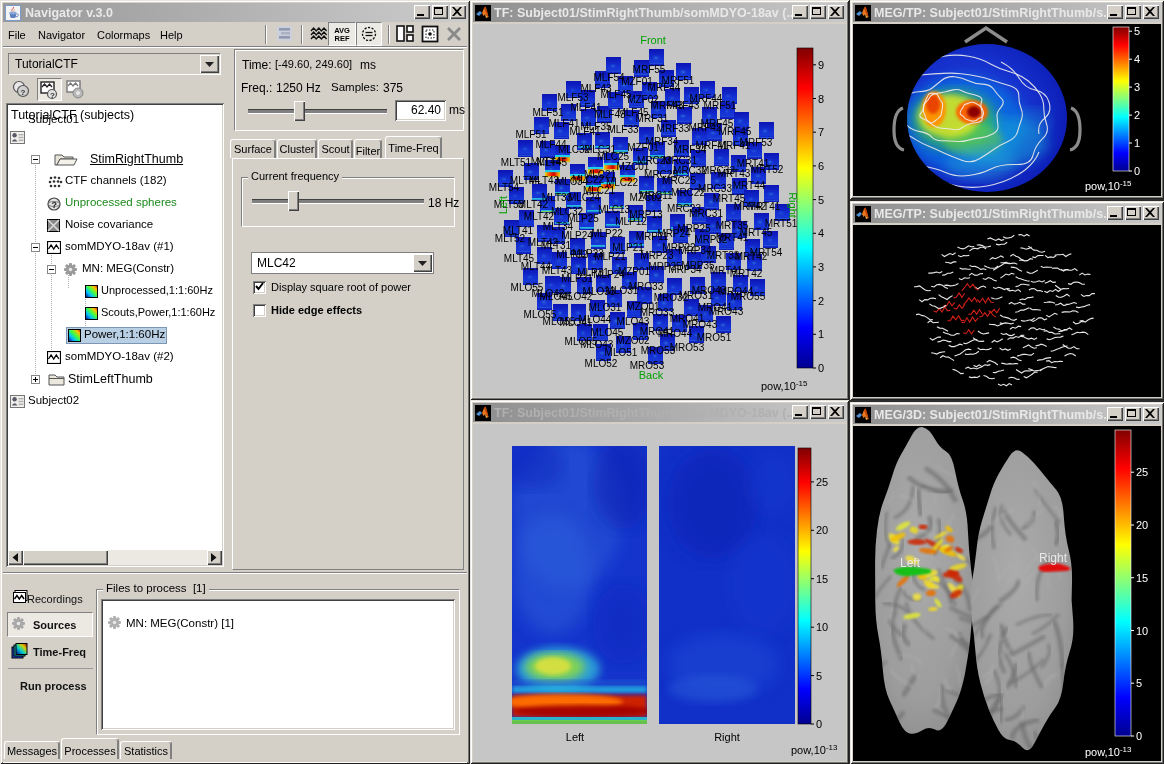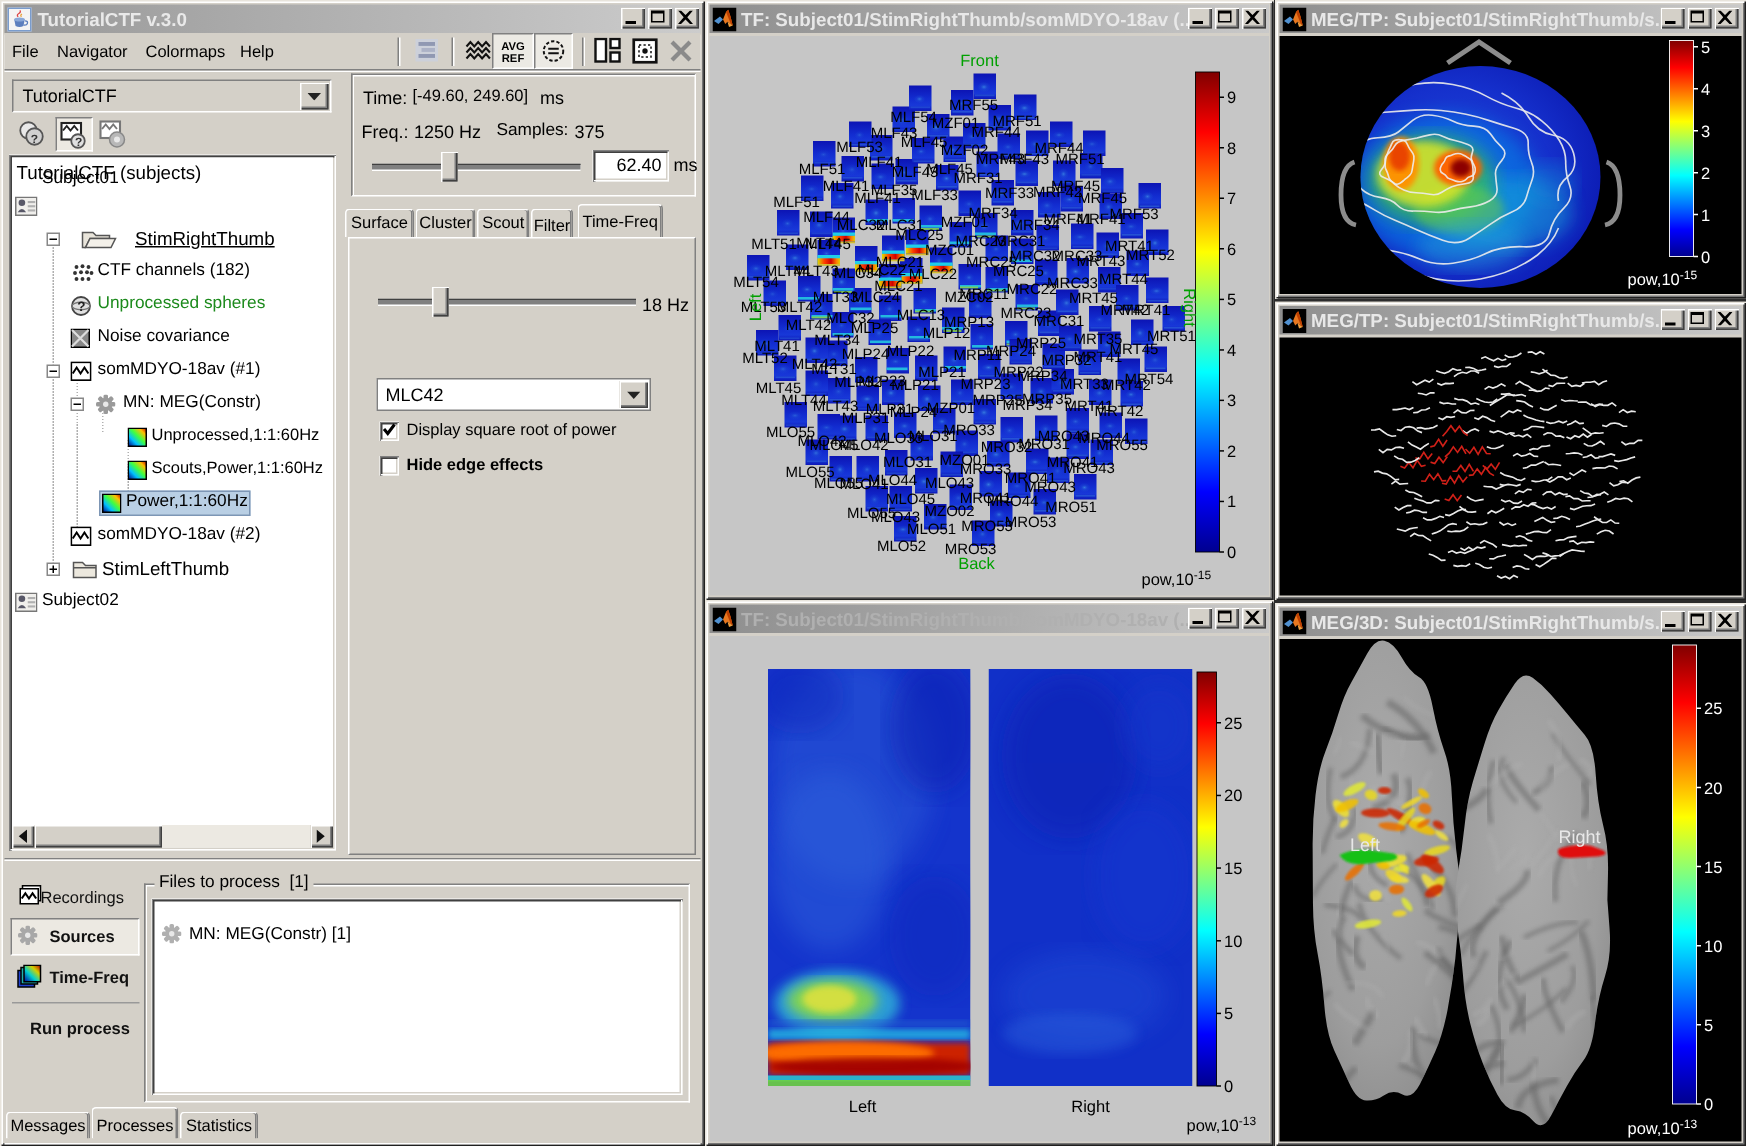--- a/index.html
+++ b/index.html
@@ -18,21 +18,21 @@
 </style></head><body>
 <div class="win" style="left:0;top:0;width:470px;height:764px;">
     <div class="tbar" style="background:linear-gradient(90deg,#989898,#cccccc);">
       <svg width="16" height="16" style="margin-right:4px;background:#f4f4f4;border:1px solid #7a9ccd" viewBox="0 0 16 16">
         <path d="M4 8 q4 2 8 0 l-1 5 q-3 1.5 -6 0 z" fill="#5c7fbe"></path>
         <ellipse cx="8" cy="8" rx="4.2" ry="1.6" fill="#8aa8d8"></ellipse>
         <path d="M12.2 9 q2.4 0 1.8 2 q-.5 1.6 -2.8 1.2" fill="none" stroke="#5c7fbe" stroke-width="1"></path>
         <path d="M7 6 q-1.5 -1.5 .5 -2.6 q1.8 -1 .8 -2.4" fill="none" stroke="#d44" stroke-width="1"></path>
         <path d="M9.5 6 q-1.2 -1.2 .4 -2.2" fill="none" stroke="#e8a33d" stroke-width="1"></path>
       </svg>
-      <span class="ttl">TutorialCTF v.3.0</span>
+      <span class="ttl">Navigator v.3.0</span>
     </div>
     <div class="wbtns" style="right:4px;top:5px;">
       <div class="wbtn">
         <div style="position:absolute;left:3px;bottom:3px;width:7px;height:2px;background:#000;"></div>
       </div>
       <div class="wbtn">
         <div style="position:absolute;left:2px;top:2px;width:9px;height:8px;border:1px solid #000;border-top-width:2px;"></div>
       </div>
       <div class="wbtn">
         <svg width="10" height="9" style="position:absolute;left:2px;top:2px" viewBox="0 0 10 9">
@@ -261,20 +261,23 @@
     <div class="sunk" style="position:absolute;left:395px;top:100px;width:51px;height:21px;background:#fff;">
       <span style="position:absolute;right:5px;top:3px;">62.40</span>
     </div>
     <span style="position:absolute;left:449px;top:103px;">ms</span>
     <div class="tab" style="left:230px;top:139px;width:46px;height:19px;padding-top:3px;font-size:11px;">Surface</div>
     <div class="tab" style="left:277px;top:139px;width:40px;height:19px;padding-top:3px;font-size:11px;">Cluster</div>
     <div class="tab" style="left:318px;top:139px;width:35px;height:19px;padding-top:3px;font-size:11px;">Scout</div>
     <div class="tab" style="left:354px;top:139px;width:28px;height:19px;padding-top:5px;font-size:11px;">Filter</div>
     <div class="tab" style="left:385px;top:136px;width:57px;height:22px;padding-top:5px;font-size:11px;z-index:3;">Time-Freq</div>
     <div style="position:absolute;left:232px;top:158px;width:232px;height:412px;border:1px solid;border-color:#fff #808080 #808080 #fff;z-index:1;"></div>
+    <div class="gb" style="left:241px;top:177px;width:214px;height:50px;z-index:2;">
+      <span class="gbl" style="font-size:11px;">Current frequency</span>
+    </div>
     <div style="position:absolute;left:252px;top:199px;width:172px;height:4px;background:#808080;box-shadow:0 1px 0 #fff, inset 0 1px 0 #404040;"></div>
     <div class="btn3d" style="position:absolute;left:288px;top:191px;width:11px;height:20px;"></div>
     <span style="position:absolute;left:428px;top:196px;z-index:2;">18 Hz</span>
     <div style="position:absolute;left:251px;top:252px;width:183px;height:22px;background:#fff;border:1px solid #808080;z-index:2;">
       <span style="position:absolute;left:5px;top:3px;">MLC42</span>
       <div class="btn3d" style="position:absolute;right:1px;top:1px;width:19px;height:18px;">
         <svg width="9" height="5" style="position:absolute;left:5px;top:7px">
           <path d="M0 0 L9 0 L4.5 5 Z" fill="#222"></path>
         </svg>
       </div>

